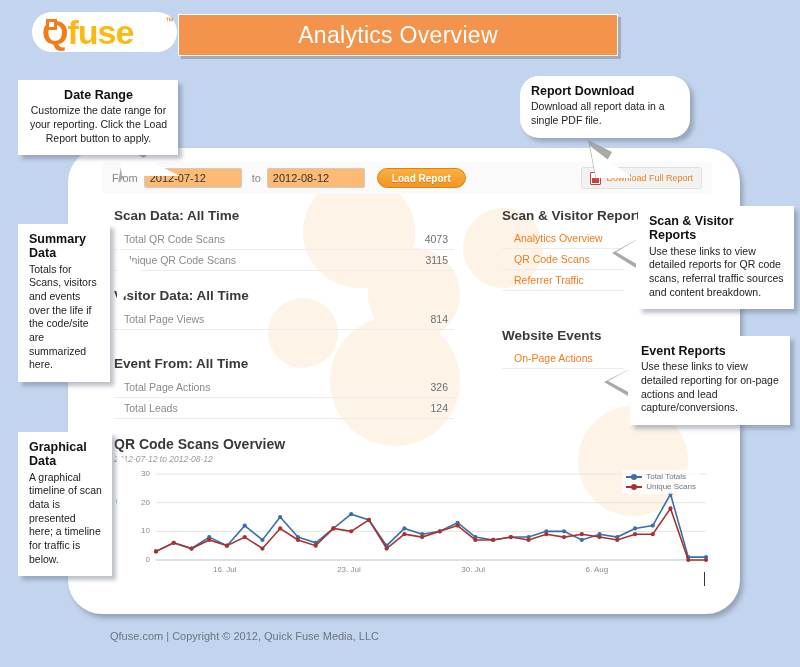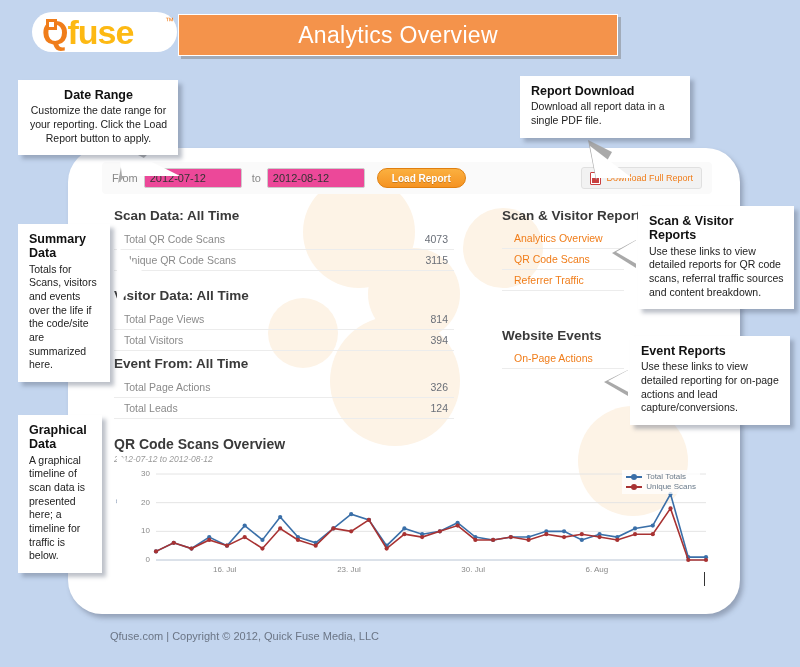--- a/index.html
+++ b/index.html
@@ -71,21 +71,21 @@
 
   
   .toolbar {
     position: absolute; left: 34px; top: 14px;
     width: 610px; height: 32px;
     background: #fafafa; border-radius: 4px;
     display: flex; align-items: center;
   }
   .tb-lbl { font-size: 11px; color: #888; margin: 0 6px 0 10px; }
   .date-input {
-    width: 98px; height: 20px; border: 1px solid #ccc; background: #ec4899;
+    width: 98px; height: 20px; border: 1px solid #ccc; background: #fdba74;
     border-radius: 2px; font-size: 11px; color: #333;
     padding: 0 5px; font-family: "Liberation Sans", sans-serif;
     line-height: 18px;
   }
   .load-btn {
     margin-left: 12px; height: 20px; padding: 0 14px;
     background: linear-gradient(#fbb040, #f59322);
     border: 1px solid #e08010; border-radius: 11px;
     color: #fff; font-size: 10px; font-weight: bold;
     display: flex; align-items: center; cursor: pointer;
@@ -238,24 +238,20 @@
         <span class="k">Unique QR Code Scans</span>
         <span class="v">3115</span>
       </div>
     </div>
 
     <div class="sec" style="left:46px; top:140px;">
       <h3>Visitor Data: All Time</h3>
       <div class="row">
         <span class="k">Total Page Views</span>
         <span class="v">814</span>
-      </div>
-      <div class="row">
-        <span class="k">Total Visitors</span>
-        <span class="v">394</span>
       </div>
     </div>
 
     <div class="sec" style="left:46px; top:208px;">
       <h3>Event From: All Time</h3>
       <div class="row">
         <span class="k">Total Page Actions</span>
         <span class="v">326</span>
       </div>
       <div class="row">
@@ -380,31 +376,31 @@
     <polygon points="640,238 616,252 640,266" fill="#ffffff"></polygon>
     <polygon points="628,370 604,382 628,396" fill="#a9a9a9"></polygon>
     <polygon points="632,368 608,381 632,394" fill="#ffffff"></polygon>
   </svg>
 
   <div class="callout" style="left:18px; top:80px; width:160px;text-align:center;">
     <h4>Date Range</h4>
     <p>Customize the date range for your reporting. Click the Load Report button to apply.</p>
   </div>
 
-  <div class="callout" style="left:520px; top:76px; width:170px;">
+  <div class="callout" style="left:520px; top:76px; width:170px;border-radius:19px;">
     <h4>Report Download</h4>
     <p>Download all report data in a single PDF file.</p>
   </div>
 
   <div class="callout" style="left:18px; top:224px; width:92px;">
     <h4>Summary Data</h4>
     <p>Totals for Scans, visitors and events over the life if the code/site are summarized here.</p>
   </div>
 
-  <div class="callout" style="left:18px; top:415px; width:84px;">
+  <div class="callout" style="left:18px; top:432px; width:94px;">
     <h4>Graphical Data</h4>
     <p>A graphical timeline of scan data is presented here; a timeline for traffic is below.</p>
   </div>
 
   <div class="callout" style="left:638px; top:206px; width:156px;">
     <h4>Scan &amp; Visitor Reports</h4>
     <p>Use these links to view detailed reports for QR code scans, referral traffic sources and content breakdown.</p>
   </div>
 
   <div class="callout" style="left:630px; top:336px; width:160px;">

